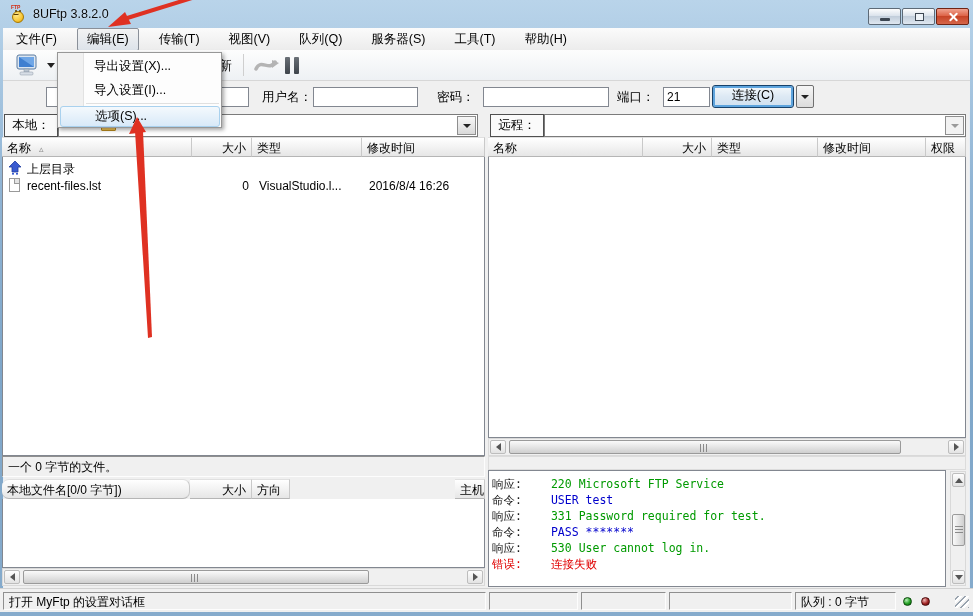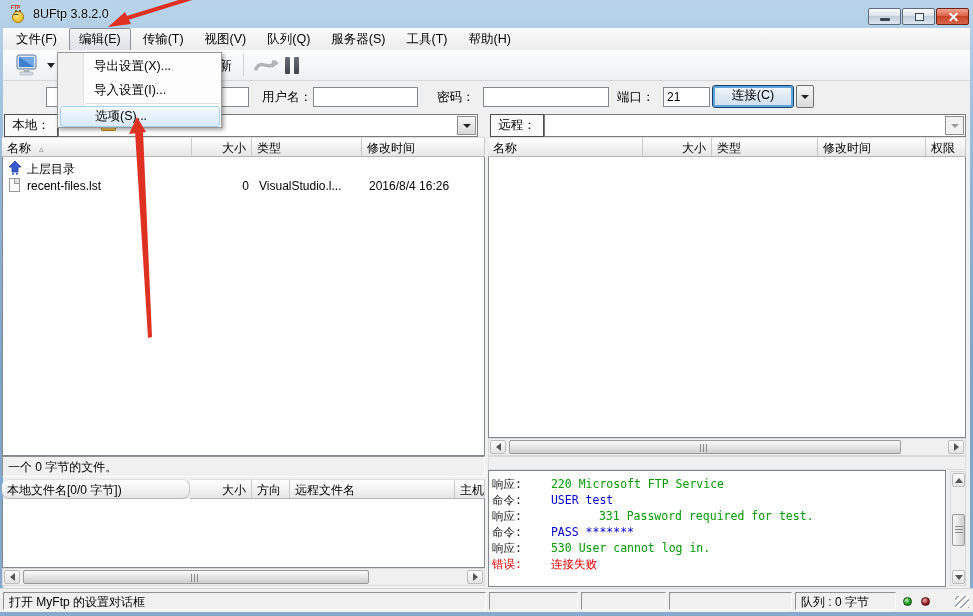--- a/index.html
+++ b/index.html
@@ -22,21 +22,21 @@
   .title-text{left:33px;top:7px;font-size:12.5px;color:#0c0c0c;text-shadow:0 0 3px #e8f2fb;}
   .winbtn{top:8px;height:17px;width:33px;border:1px solid #5d6a77;border-radius:2px;}
   .winbtn.std{background:linear-gradient(#fdfdfd,#dbe3ec 45%,#c2cedb 50%,#dfe7f0);}
   .winbtn.close{background:linear-gradient(#f0a28f,#dd6448 45%,#c74427 50%,#d5664b);border-color:#6f2414;}
   .glyph-min{position:absolute;left:11px;top:9px;width:10px;height:3px;background:#3c4652;border-radius:1px;}
   .glyph-restore{position:absolute;left:12px;top:4px;width:9px;height:8px;border:1px solid #3c4652;background:#eef3f8;}
   .glyph-x1,.glyph-x2{position:absolute;left:11px;top:7px;width:11px;height:2px;background:#fff;border-radius:1px;}
   .glyph-x1{transform:rotate(45deg);}.glyph-x2{transform:rotate(-45deg);}
   
   .menubar{left:3px;top:28px;width:967px;height:22px;background:linear-gradient(#fbfbfb,#ececec);
-    display:flex;align-items:center;padding-left:4px;font-size:12.5px;}
+    display:flex;align-items:center;padding-left:4px;font-size:12.5px;gap:8px;}
   .menu-item{padding:2px 9px;margin-right:3px;}
   .menu-item.active{border:1px solid #8a9099;background:linear-gradient(#f3f3f3,#dde3ea);border-radius:2px;}
   
   .toolbar{left:3px;top:50px;width:967px;height:31px;background:linear-gradient(#fdfdfd,#eef1f4);border-bottom:1px solid #d7d7d7;}
   .tb-sep{top:4px;width:1px;height:22px;background:#cfcfcf;}
   .pause-bar{top:2px;width:5px;height:17px;background:linear-gradient(#6a7077,#3e444b);border-radius:1px;}
   .dd-arrow{width:0;height:0;border-left:4px solid transparent;border-right:4px solid transparent;border-top:5px solid #222;}
   
   .connbar-bg{left:3px;top:81px;width:967px;height:31px;background:#f0f0f0;}
   .lbl{top:89px;font-size:12.5px;}
@@ -216,21 +216,20 @@
       <span class="cell" style="left:256px;top:22px;">VisualStudio.l...</span>
       <span class="cell" style="left:366px;top:22px;">2016/8/4 16:26</span>
     </div>
   </div>
 
   <div class="abs sunken" style="left:2px;top:456px;width:483px;height:21px;padding:2px 5px;">一个 0 字节的文件。</div>
 
   <div class="hcell qcell" style="left:2px;width:188px;border-radius:7px;">本地文件名[0/0 字节])</div>
   <div class="hcell qcell r" style="left:190px;width:62px;">大小</div>
   <div class="hcell qcell" style="left:252px;width:38px;">方向</div>
-  <div class="hcell qcell" style="left:290px;width:165px;">远程文件名</div>
   <div class="hcell qcell" style="left:455px;width:30px;">主机</div>
 
   <div class="abs listpane" style="left:2px;top:499px;width:483px;height:69px;"></div>
 
   <div class="abs hscroll" style="left:2px;top:568px;width:483px;">
     <span class="sb-btn" style="left:1px;">
         <span class="tri-l"></span>
       </span>
     <span class="sb-thumb" style="left:20px;width:346px;">
         <span class="sb-grip"></span>
@@ -260,21 +259,21 @@
     <div class="log-line">
       <span class="log-label" style="color: rgb(26, 26, 26);">响应:</span>
       <span style="color: rgb(0, 154, 0);">220 Microsoft FTP Service</span>
     </div>
     <div class="log-line">
       <span class="log-label" style="color: rgb(26, 26, 26);">命令:</span>
       <span style="color: rgb(0, 0, 204);">USER test</span>
     </div>
     <div class="log-line">
       <span class="log-label" style="color: rgb(26, 26, 26);">响应:</span>
-      <span style="color: rgb(0, 154, 0); margin-left: 48px;">331 Password required for test.</span>
+      <span style="color: rgb(0, 154, 0);">331 Password required for test.</span>
     </div>
     <div class="log-line">
       <span class="log-label" style="color: rgb(26, 26, 26);">命令:</span>
       <span style="color: rgb(0, 0, 204);">PASS *******</span>
     </div>
     <div class="log-line">
       <span class="log-label" style="color: rgb(26, 26, 26);">响应:</span>
       <span style="color: rgb(0, 154, 0);">530 User cannot log in.</span>
     </div>
     <div class="log-line">

